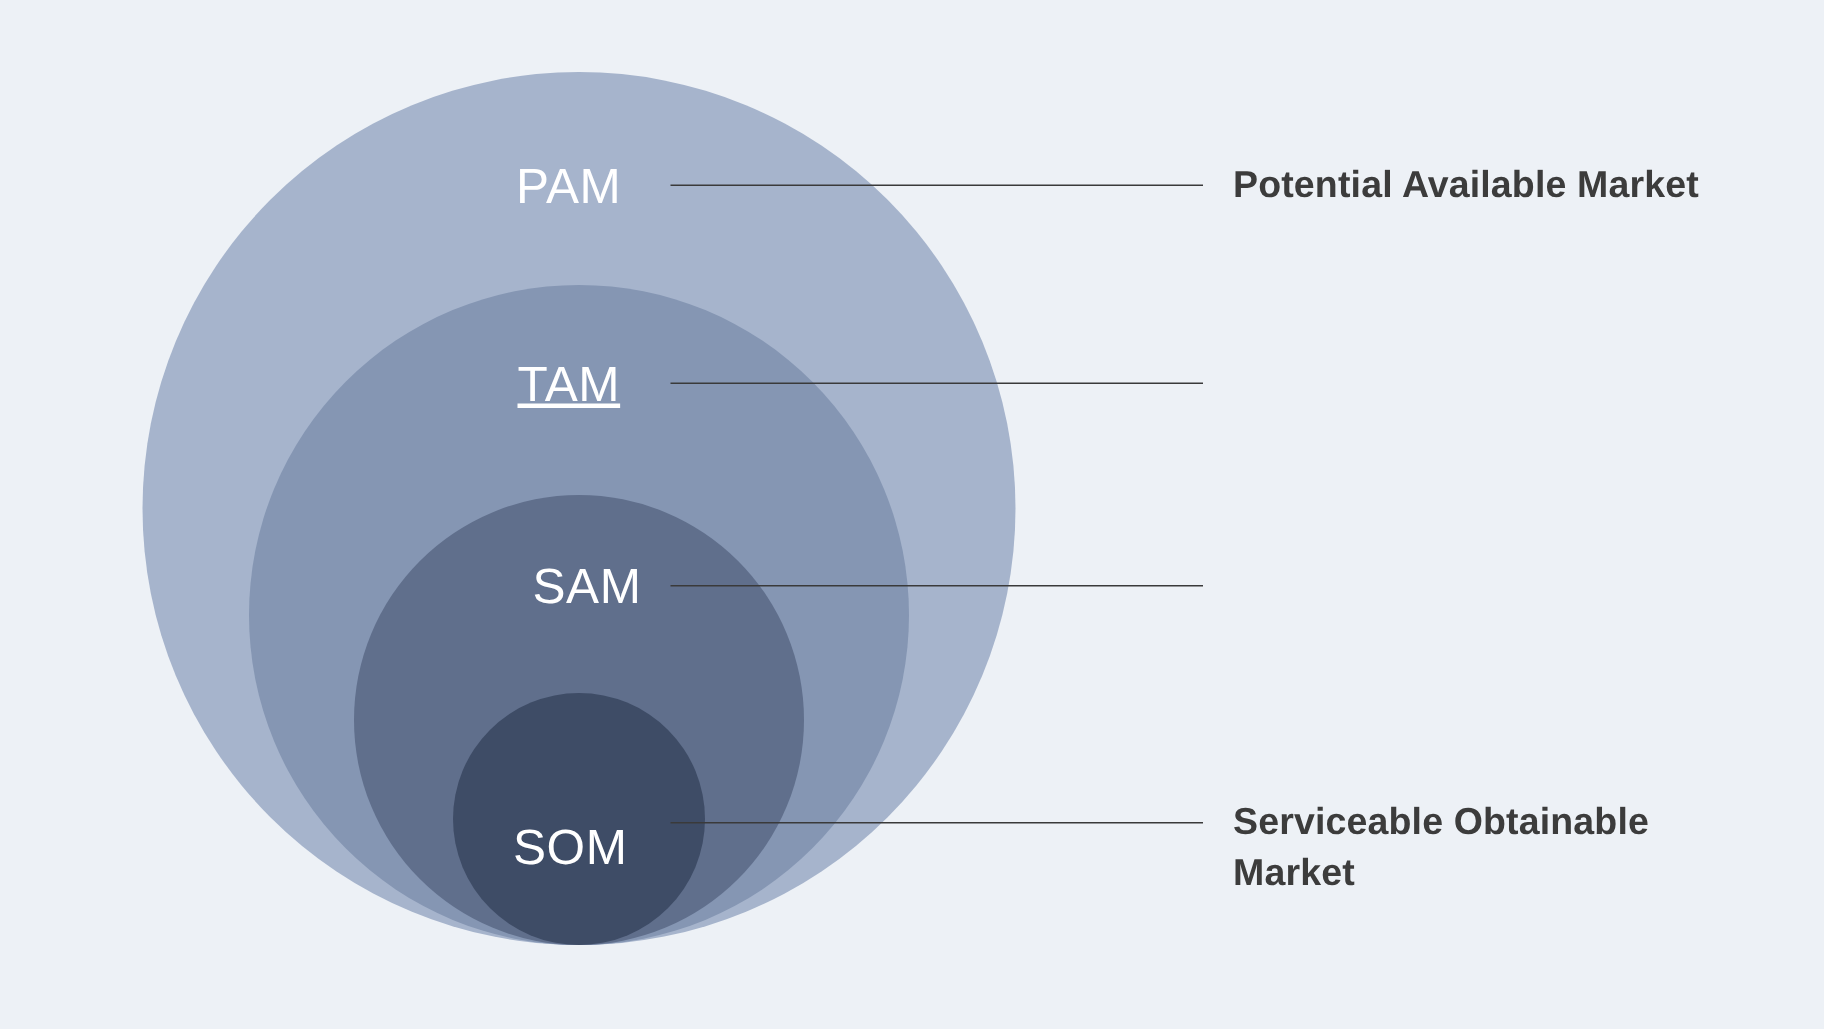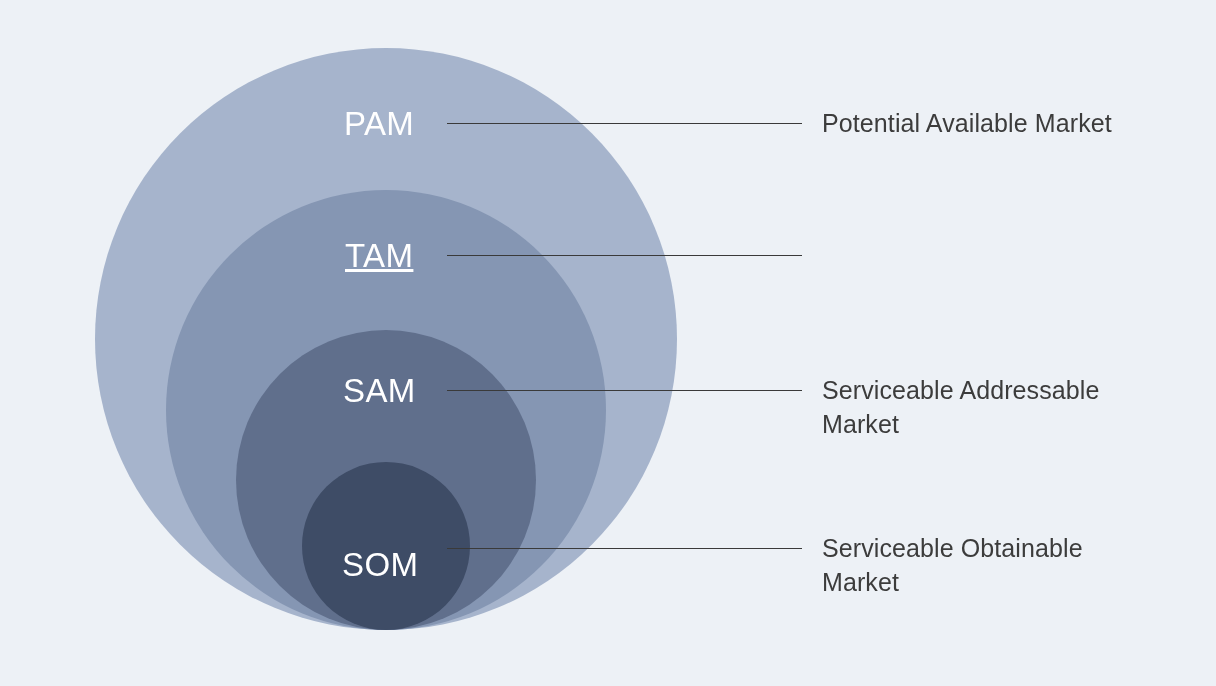--- a/index.html
+++ b/index.html
@@ -70,21 +70,21 @@
     position: absolute;
     color: #ffffff;
     font-size: 33px;
     font-weight: 400;
     letter-spacing: 0.4px;
     line-height: 1;
     white-space: nowrap;
   }
   .acr-pam { left: 344px; top: 107px; }
   .acr-tam { left: 345px; top: 239px; text-decoration: underline; }
-  .acr-sam { left: 343px; top: 374px; }
+  .acr-sam { left: 355px; top: 374px; }
   .acr-som { left: 342px; top: 548px; }
 
   
   .connector {
     position: absolute;
     left: 447px;
     width: 355px;
     height: 0;
     border-top: 1.6px solid #3a3a3a;
   }
@@ -93,21 +93,21 @@
   .con-sam { top: 390px; }
   .con-som { top: 548px; }
 
   
   .desc {
     position: absolute;
     left: 822px;
     width: 330px;
     color: #3c3c3c;
     font-size: 25px;
-    font-weight: 400;
+    font-weight: 700;
     line-height: 1.34;
     letter-spacing: 0.1px;
   }
   .desc-pam { top: 107px; }
   .desc-tam { top: 239px; }
   .desc-sam { top: 374px; }
   .desc-som { top: 532px; }
 </style>
 </head>
 <body>
@@ -125,16 +125,15 @@
   <div class="acronym acr-tam">TAM</div>
   <div class="acronym acr-sam">SAM</div>
   <div class="acronym acr-som">SOM</div>
 
   <div class="connector con-pam"></div>
   <div class="connector con-tam"></div>
   <div class="connector con-sam"></div>
   <div class="connector con-som"></div>
 
   <div class="desc desc-pam">Potential Available Market</div>
-  <div class="desc desc-sam">Serviceable Addressable Market</div>
   <div class="desc desc-som">Serviceable Obtainable Market</div>
 
 </div>
 
 </body></html>

